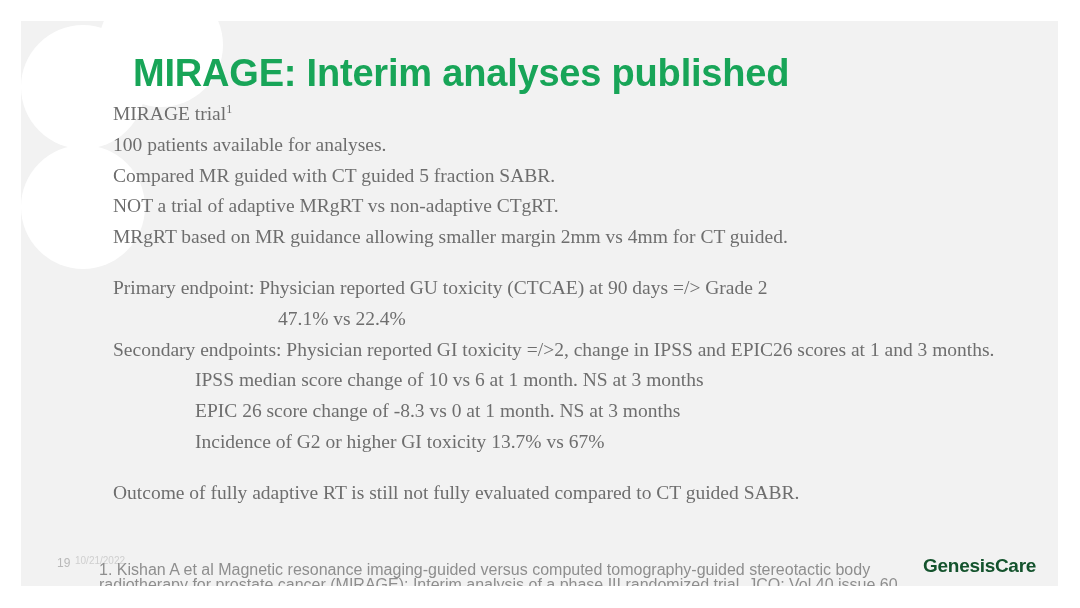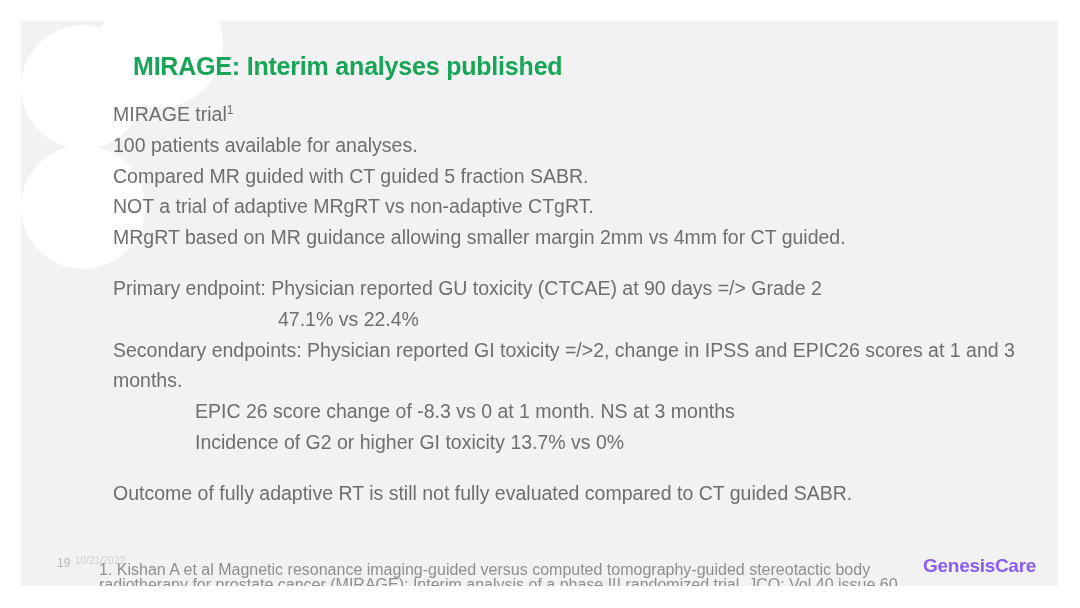--- a/index.html
+++ b/index.html
@@ -34,37 +34,38 @@
   }
   .deco-1 { left: 0px;  top: 4px;   width: 124px; height: 124px; }
   .deco-2 { left: 0px;  top: 124px; width: 124px; height: 124px; }
   .deco-3 { left: 78px; top: -38px; width: 124px; height: 124px; }
 
   
   .title {
     position: absolute;
     left: 112px;
     top: 31px;
-    font-size: 25px;
+    font-size: 38px;
     font-weight: bold;
     color: #18a558;
     letter-spacing: -0.2px;
     white-space: nowrap;
     text-align: right;
   }
 
   
   .body-block {
     position: absolute;
     left: 92px;
     top: 78px;
     width: 910px;
     color: #6e6e6e;
     font-size: 19.5px;
     line-height: 30.8px;
+    font-family: Liberation Serif, serif;
   }
   .line { white-space: pre-wrap; }
   .line sup {
     font-size: 0.62em;
     vertical-align: super;
     line-height: 0;
   }
   .spacer-sm { height: 20px; }
   .indent-center {
     padding-left: 165px;
@@ -99,21 +100,21 @@
     font-size: 16px;
     line-height: 15px;
     color: #8e8e8e;
   }
   .logo {
     position: absolute;
     right: 22px;
     top: 534px;
     font-size: 19px;
     font-weight: bold;
-    color: #8b5cf6;
+    color: #14532d;
     letter-spacing: -0.3px;
   }
 </style>
 </head>
 <body>
 
 <div class="slide">
 
   <div class="deco deco-1"></div>
   <div class="deco deco-2"></div>
@@ -130,22 +131,23 @@
     <div class="line">NOT a trial of adaptive MRgRT vs non-adaptive CTgRT.</div>
     <div class="line">MRgRT based on MR guidance allowing smaller margin 2mm vs 4mm for CT guided.</div>
 
     <div class="spacer-sm"></div>
 
     <div class="line">Primary endpoint: Physician reported GU toxicity (CTCAE) at 90 days =/&gt; Grade 2</div>
     <div class="line indent-center">47.1% vs 22.4%</div>
 
     <div class="line wrap-block">Secondary endpoints: Physician reported GI toxicity  =/&gt;2, change in IPSS and EPIC26 scores at 1 and 3 months.</div>
 
+    <div class="line indent-deep">IPSS median score change of 10 vs 6 at 1 month. NS at 3 months</div>
     <div class="line indent-deep">EPIC 26 score change of -8.3 vs 0 at 1 month. NS at 3 months</div>
-    <div class="line indent-deep">Incidence of G2 or higher GI toxicity 13.7% vs 0%</div>
+    <div class="line indent-deep">Incidence of G2 or higher GI toxicity 13.7% vs 67%</div>
 
     <div class="spacer-sm"></div>
 
     <div class="line">Outcome of fully adaptive RT is still not fully evaluated compared to CT guided SABR.</div>
   </div>
 
   <div class="slide-number">19</div>
   <div class="slide-date">10/21/2022</div>
   <div class="citation">1. Kishan A et al Magnetic resonance imaging-guided versus computed tomography-guided stereotactic body radiotherapy for prostate cancer (MIRAGE): Interim analysis of a phase III randomized trial. JCO; Vol 40 issue 60 Supplement</div>
   <div class="logo">GenesisCare</div>

